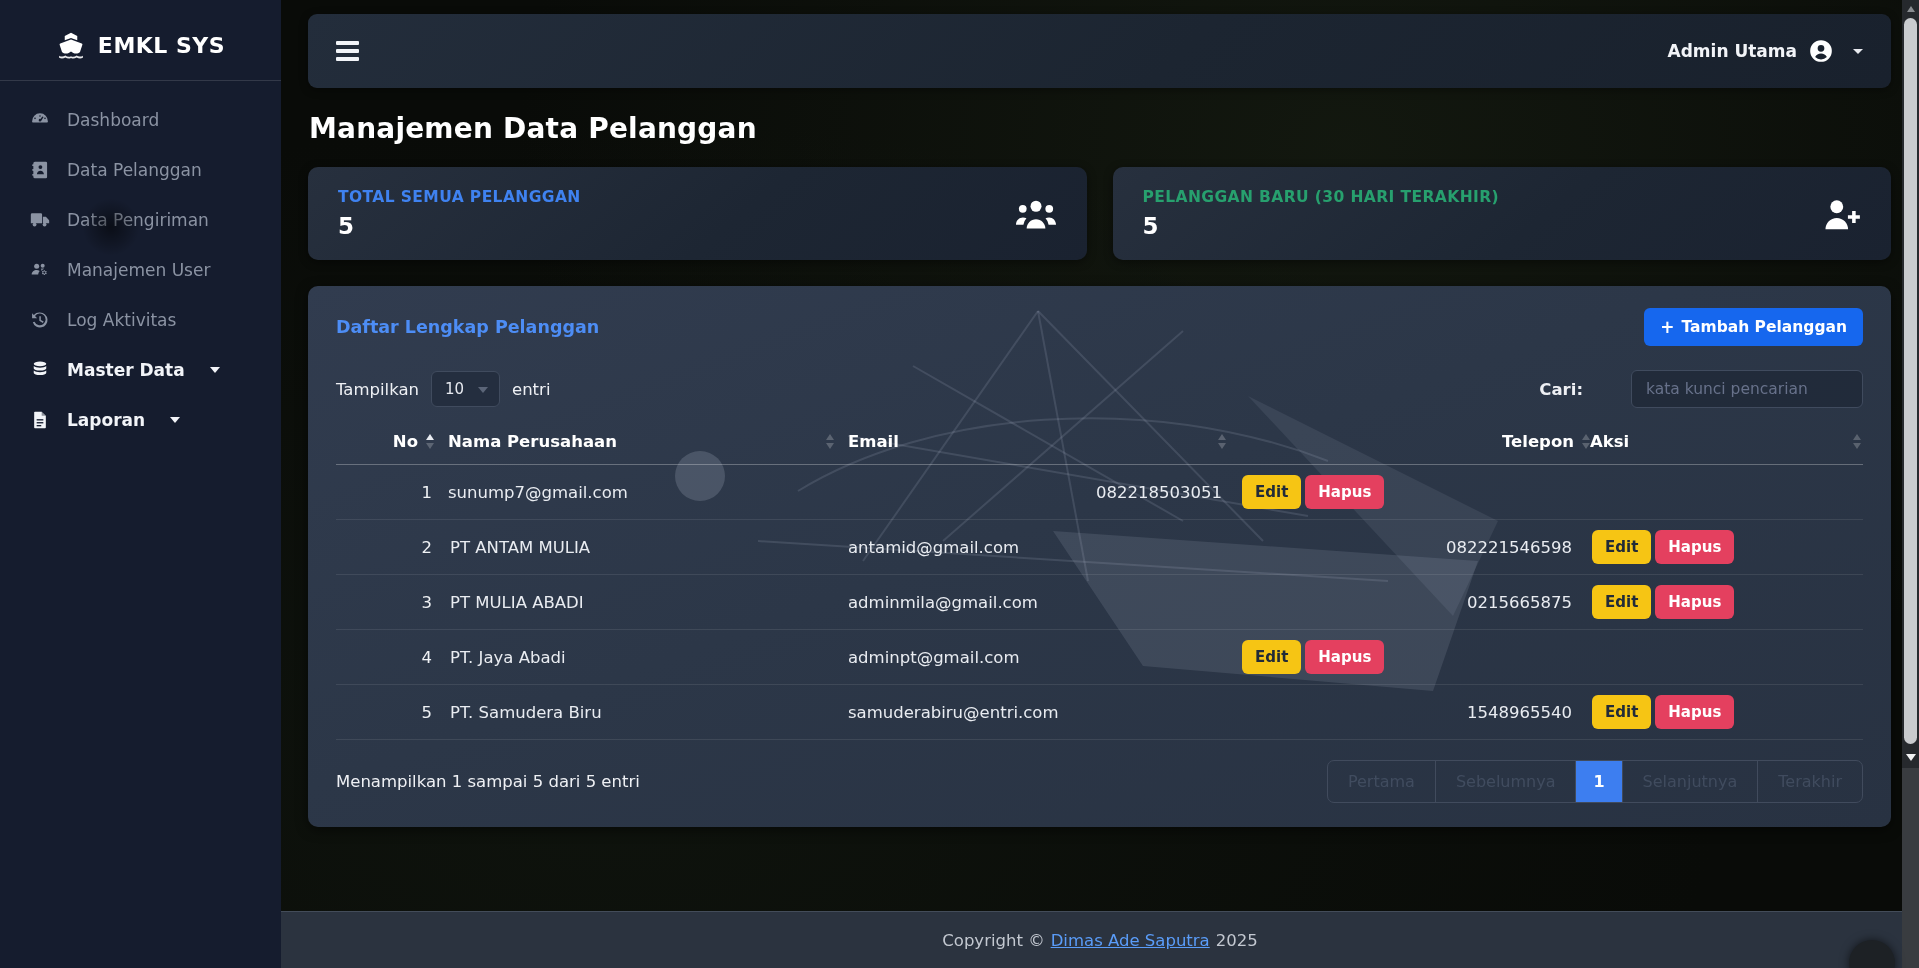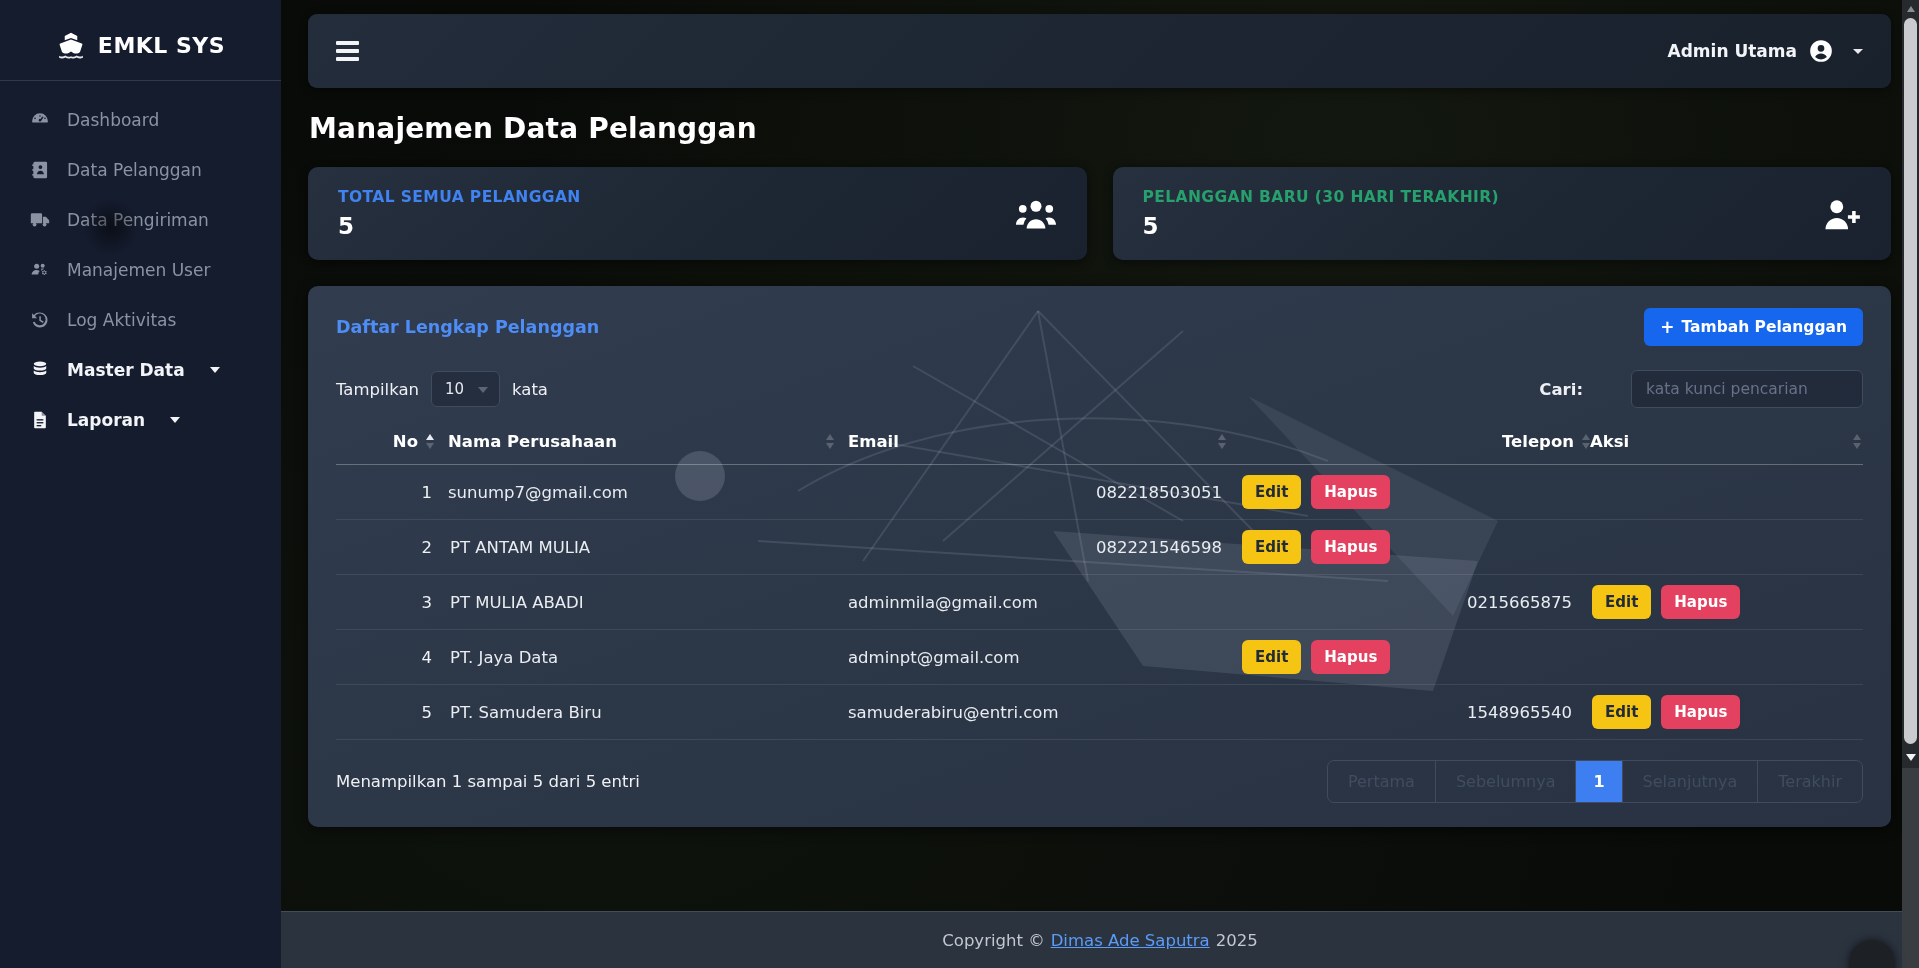--- a/index.html
+++ b/index.html
@@ -106,21 +106,21 @@
   .sort{display:inline-flex;flex-direction:column;gap:3px;margin-left:8px;margin-right:14px;}
   .sort b{width:0;height:0;border-left:4.5px solid transparent;border-right:4.5px solid transparent;display:block;}
   .sort .up{border-bottom:6px solid rgba(255,255,255,.22);}
   .sort .dn{border-top:6px solid rgba(255,255,255,.22);}
   .sort.asc .up{border-bottom-color:#e9ecf2;}
   .tr{border-bottom:1px solid rgba(255,255,255,.09);min-height:54px;}
   .td{font-size:16.5px;color:#e9ecf1;padding:10px 0;}
   .td.c-no{text-align:right;padding-right:16px;color:#f0f2f5;}
   .td.c-nama{padding-left:2px;}
   .td.c-tel{text-align:right;padding-right:18px;}
-  .td.c-aksi{display:flex;gap:10px;padding-left:2px;}
+  .td.c-aksi{display:flex;gap:4px;padding-left:2px;}
   .btn-edit{
     background:var(--btn-edit);color:#222b38;border:none;border-radius:6px;font-size:15px;font-weight:600;
     padding:8px 13px;cursor:pointer;font-family:inherit;
   }
   .btn-hapus{
     background:var(--btn-delete);color:#fff;border:none;border-radius:6px;font-size:15px;font-weight:600;
     padding:8px 13px;cursor:pointer;font-family:inherit;
   }
   
   .card-foot{display:flex;align-items:center;justify-content:space-between;padding:20px 28px 24px;position:relative;}
@@ -309,21 +309,21 @@
       </div>
 
       <div class="controls">
         <div class="length-ctl">
           <span>Tampilkan</span>
           <span class="select-wrap">
             <select class="page-size">
               <option>10</option>
             </select>
           </span>
-          <span>kata</span>
+          <span>entri</span>
         </div>
         <div class="search-ctl">
           <span>Cari:</span>
           <input class="search-input" type="text" placeholder="kata kunci pencarian" style="">
         </div>
       </div>
 
       <div class="tbl">
         <div class="thead">
           <div class="th c-no">
@@ -368,39 +368,40 @@
               <div class="td c-email">sunump7@gmail.com</div>
               <div class="td c-tel">082218503051</div>
               <div class="td c-aksi">
                 <button class="btn-edit">Edit</button>
                 <button class="btn-hapus">Hapus</button>
               </div>
             </div>
             <div class="tr">
               <div class="td c-no">2</div>
               <div class="td c-nama">PT ANTAM MULIA</div>
+              <div class="td c-email">antamid@gmail.com</div>
               <div class="td c-tel">082221546598</div>
               <div class="td c-aksi">
                 <button class="btn-edit">Edit</button>
                 <button class="btn-hapus">Hapus</button>
               </div>
             </div>
             <div class="tr">
               <div class="td c-no">3</div>
               <div class="td c-nama">PT MULIA ABADI</div>
               <div class="td c-email">adminmila@gmail.com</div>
               <div class="td c-tel">0215665875</div>
               <div class="td c-aksi">
                 <button class="btn-edit">Edit</button>
                 <button class="btn-hapus">Hapus</button>
               </div>
             </div>
             <div class="tr">
               <div class="td c-no">4</div>
-              <div class="td c-nama">PT. Jaya Data</div>
+              <div class="td c-nama">PT. Jaya Abadi</div>
               <div class="td c-email">adminpt@gmail.com</div>
               <div class="td c-aksi">
                 <button class="btn-edit">Edit</button>
                 <button class="btn-hapus">Hapus</button>
               </div>
             </div>
             <div class="tr">
               <div class="td c-no">5</div>
               <div class="td c-nama">PT. Samudera Biru</div>
               <div class="td c-email">samuderabiru@entri.com</div>

